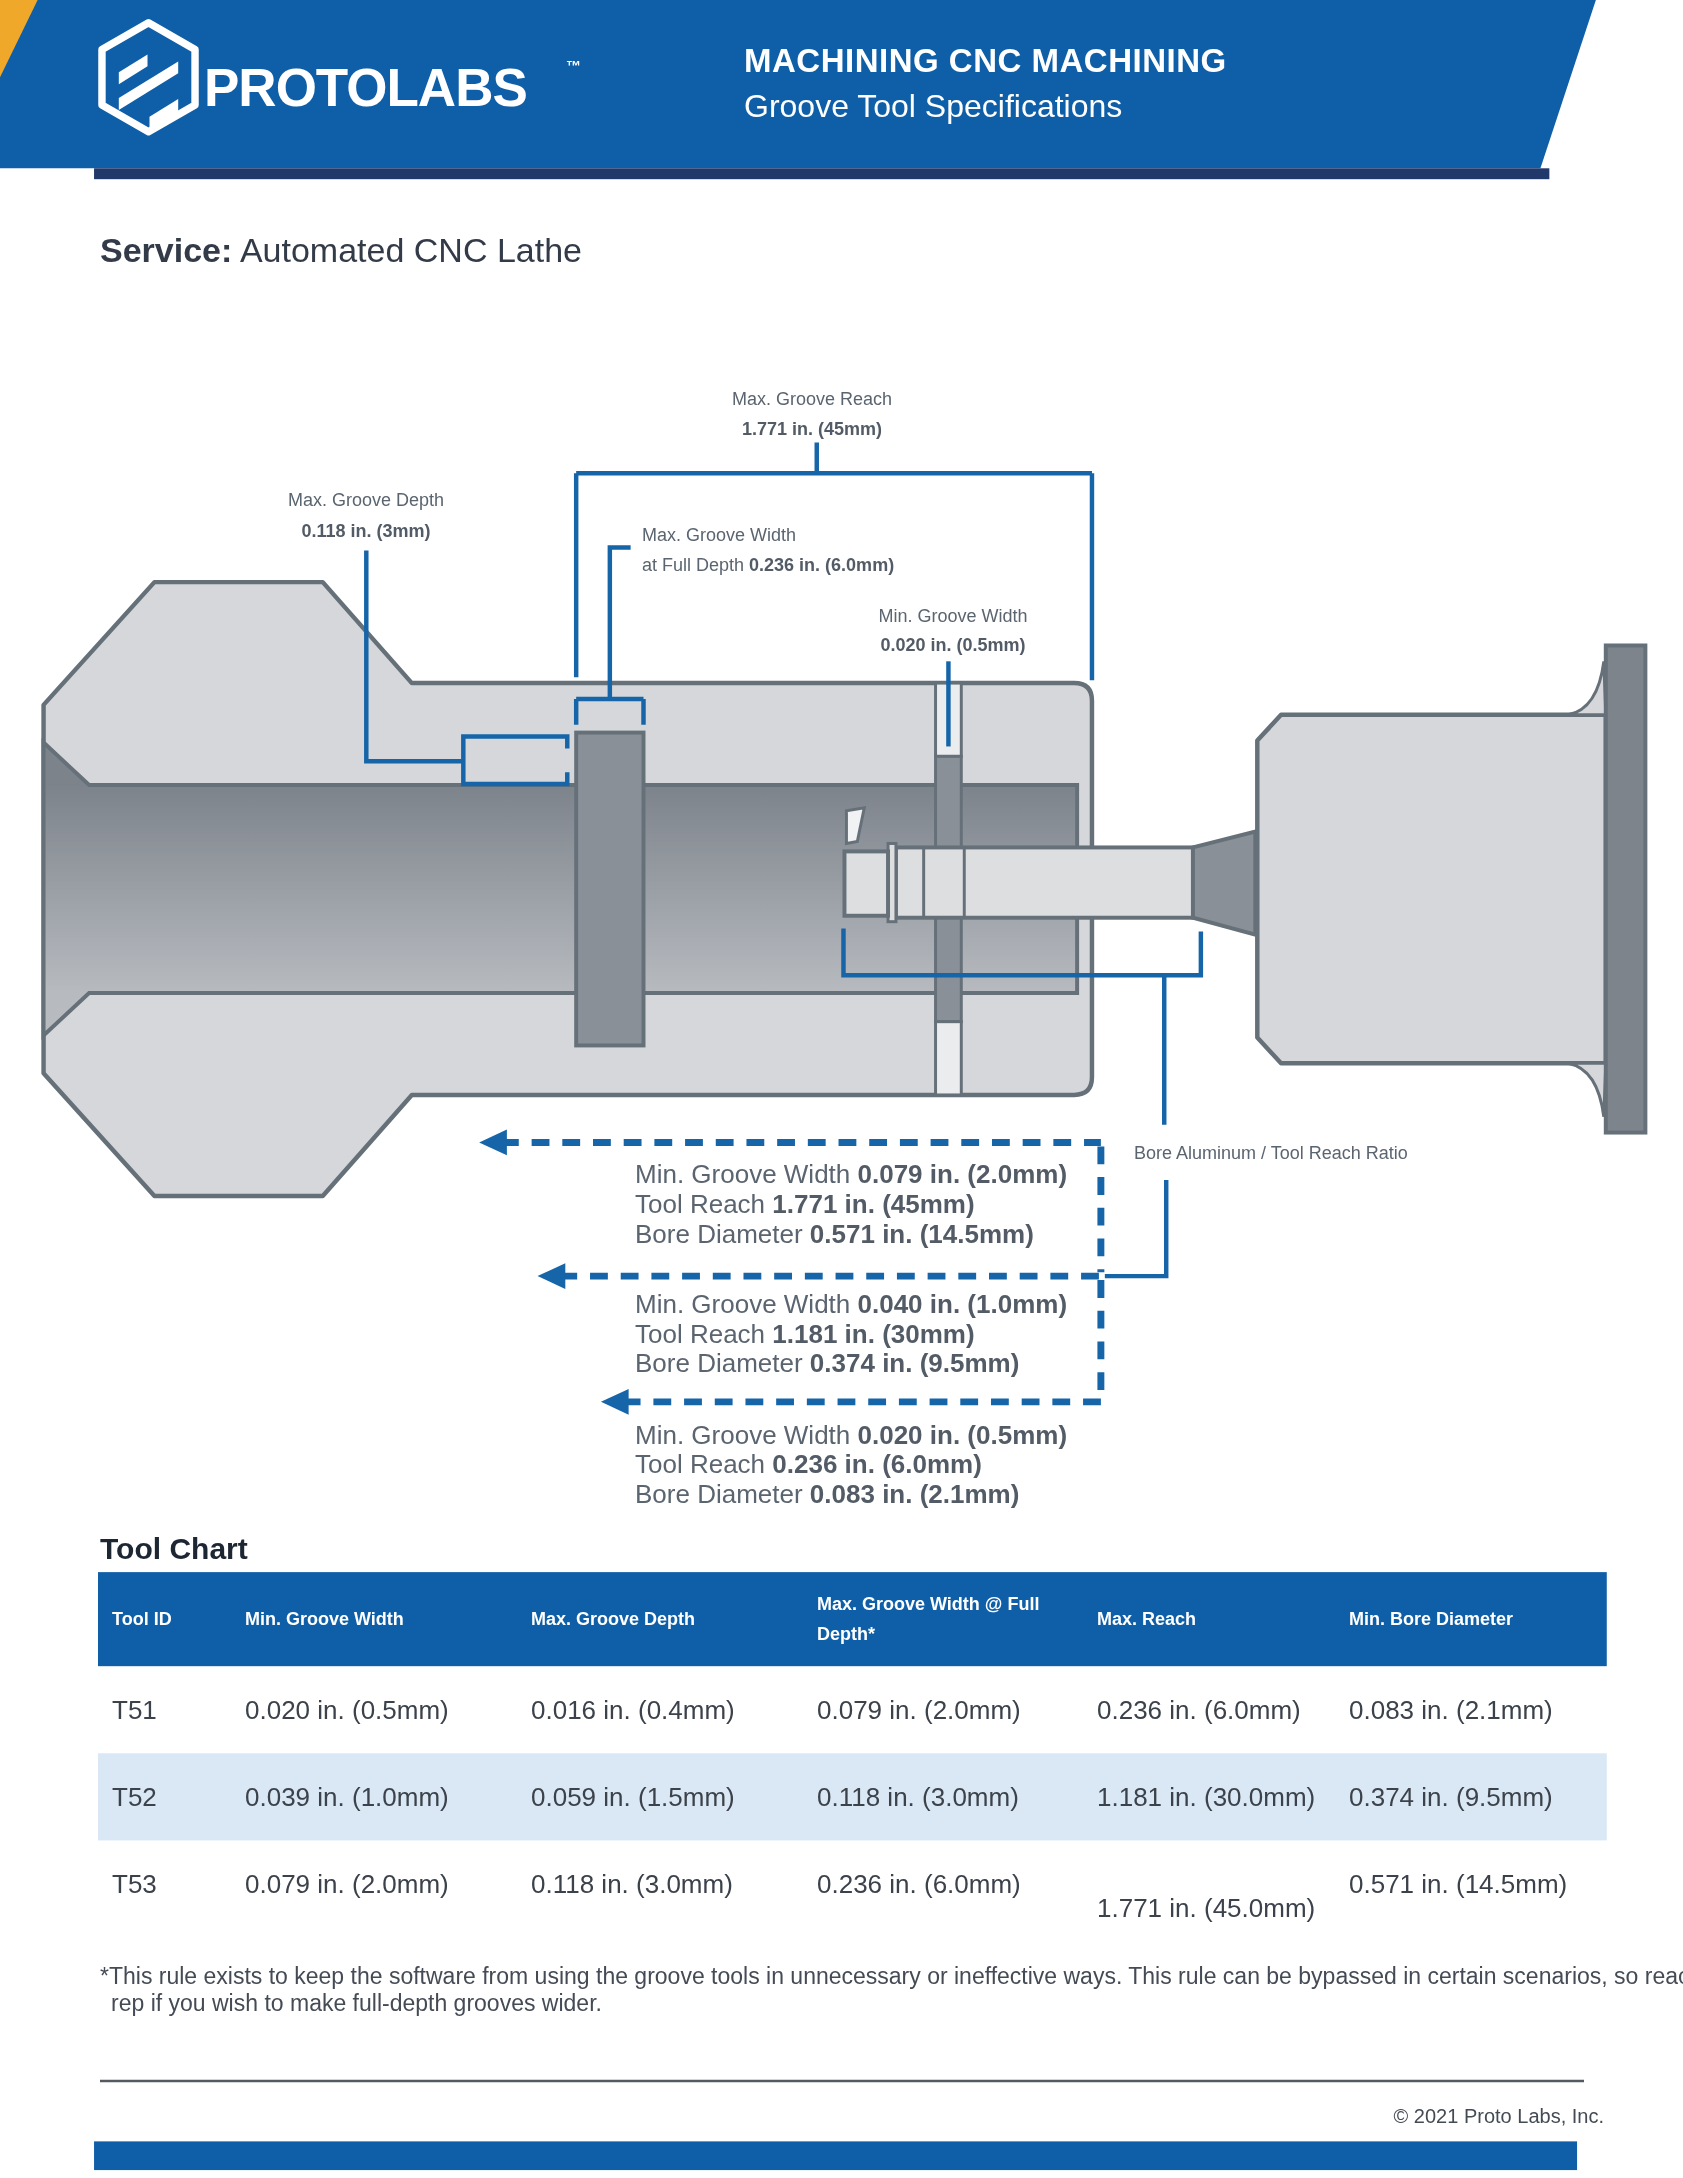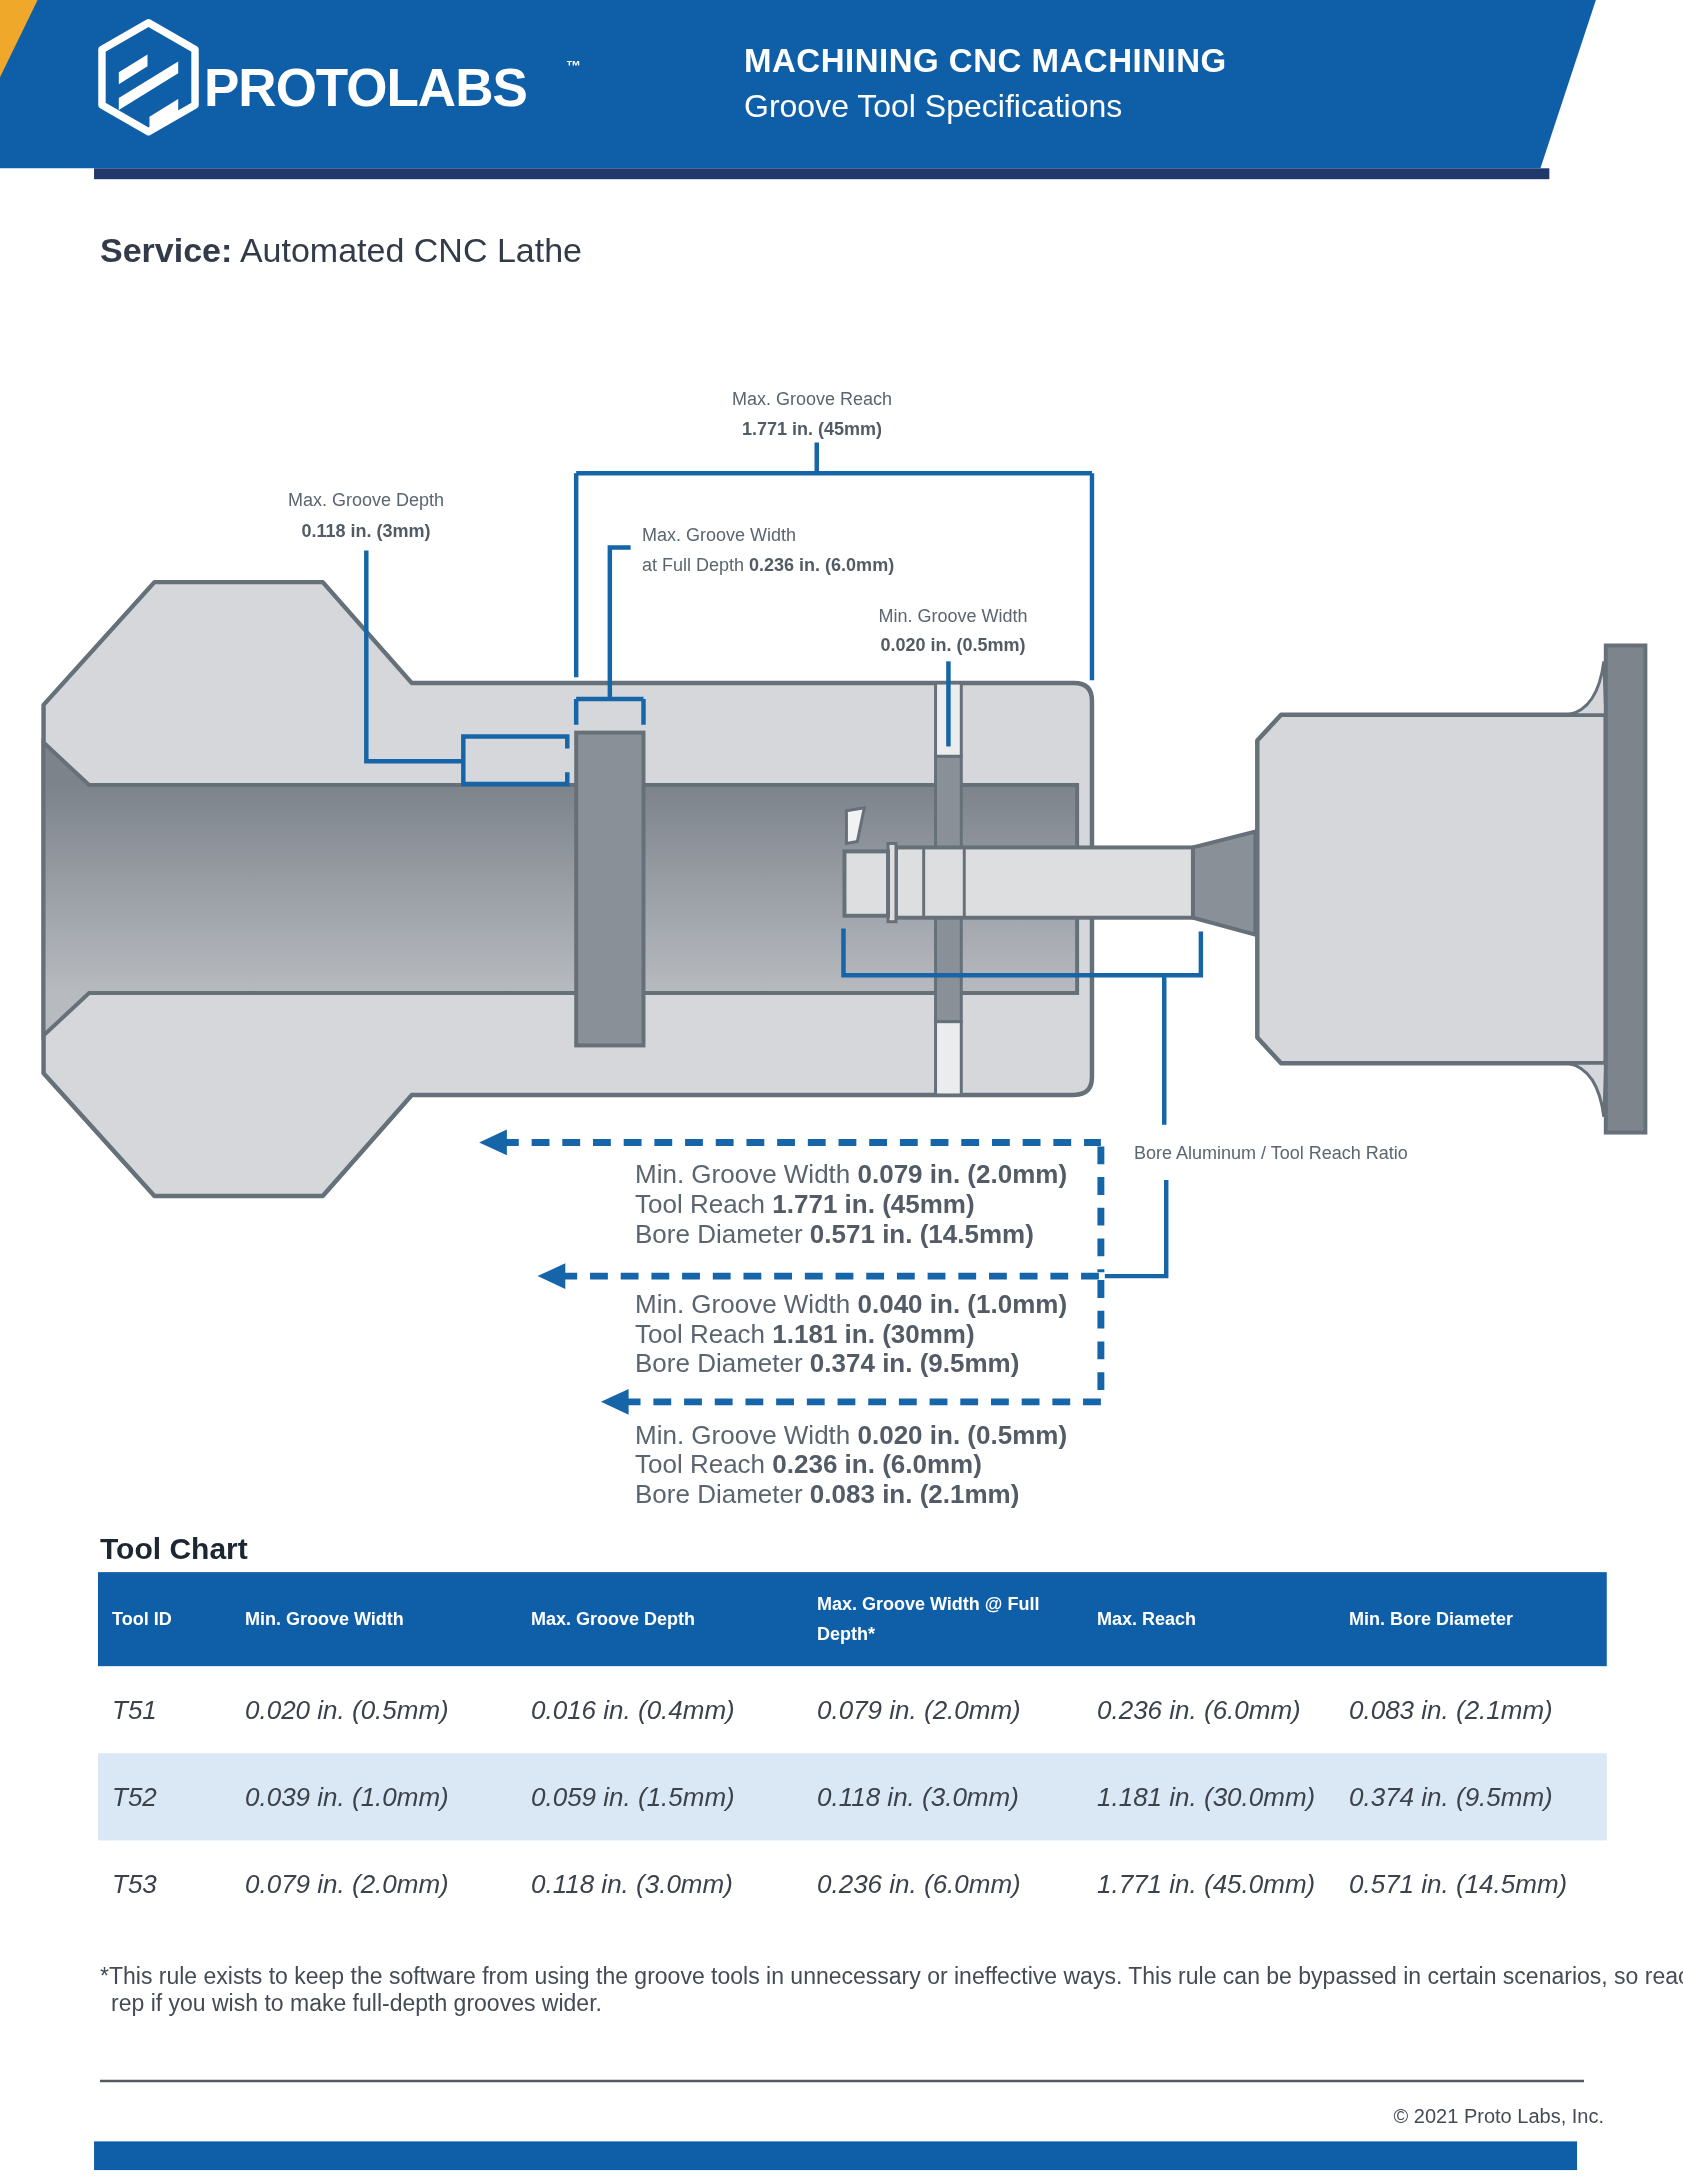--- a/index.html
+++ b/index.html
@@ -14,21 +14,21 @@
   .hdr-sub{font-size:32px;font-weight:400;color:#ffffff;}
   .intro{font-size:34px;color:#333b49;}
   .intro b{font-weight:700;}
   .dlab{font-size:18px;color:#5b6570;line-height:30px;}
   .dlab b{font-weight:700;color:#535c66;}
   .spec{font-size:26px;color:#5b6570;}
   .spec b{font-weight:700;color:#535c66;}
   .toolchart{font-size:30px;font-weight:700;color:#1d2633;}
   .thead-cell{position:absolute;color:#ffffff;font-size:18px;font-weight:700;line-height:30px;
               top:50%;transform:translateY(-50%);}
-  .tcell{position:absolute;color:#3c424b;font-size:26px;top:50%;transform:translateY(-50%);white-space:nowrap;font-style:italic;}
+  .tcell{position:absolute;color:#3c424b;font-size:26px;top:50%;transform:translateY(-50%);white-space:nowrap;}
   .trow{position:absolute;left:0;width:1509px;height:87px;}
   .foot{font-size:23px;color:#454b55;}
   .copy{font-size:20px;color:#454b55;text-align:right;}
 </style>
 </head>
 <body>
 
 <div class="page">
 
   <svg class="art" viewBox="0 0 1700 2200">
@@ -158,21 +158,21 @@
     <div class="tcell" style="left:433px;">0.059 in. (1.5mm)</div>
     <div class="tcell" style="left:719px;">0.118 in. (3.0mm)</div>
     <div class="tcell" style="left:999px;">1.181 in. (30.0mm)</div>
     <div class="tcell" style="left:1251px;">0.374 in. (9.5mm)</div>
   </div>
   <div class="trow" style="left:98px;top:1840px;">
     <div class="tcell" style="left:14px;">T53</div>
     <div class="tcell" style="left:147px;">0.079 in. (2.0mm)</div>
     <div class="tcell" style="left:433px;">0.118 in. (3.0mm)</div>
     <div class="tcell" style="left:719px;">0.236 in. (6.0mm)</div>
-    <div class="tcell" style="left:999px;">1.771 in. (45.0mm)</div>
+    <div class="tcell" style="left:999px;margin-top:24px;">1.771 in. (45.0mm)</div>
     <div class="tcell" style="left:1251px;">0.571 in. (14.5mm)</div>
   </div>
 
   <div class="abs foot" style="left:100px;top:1976px;">*This rule exists to keep the software from using the groove tools in unnecessary or ineffective ways. This rule can be bypassed in certain scenarios, so reach out to your</div>
   <div class="abs foot" style="left:111px;top:2003px;">rep if you wish to make full-depth grooves wider.</div>
   <div class="abs copy" style="left:1188px;top:2116px;width:416px;">© 2021 Proto Labs, Inc.</div>
 
 </div>
 
 

